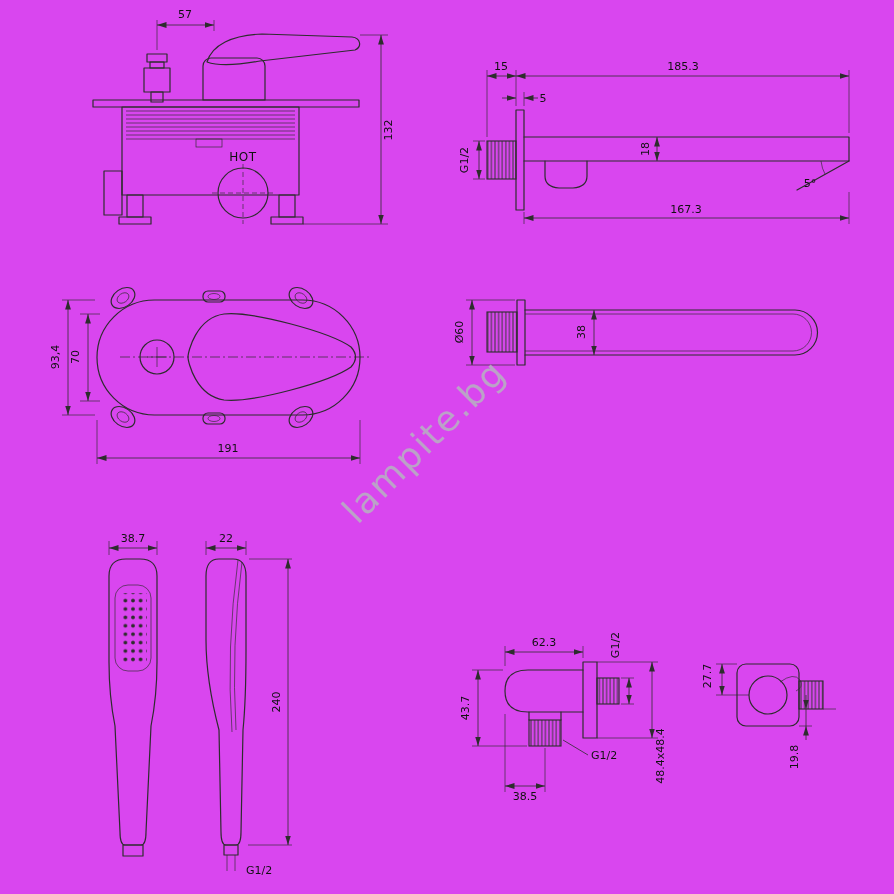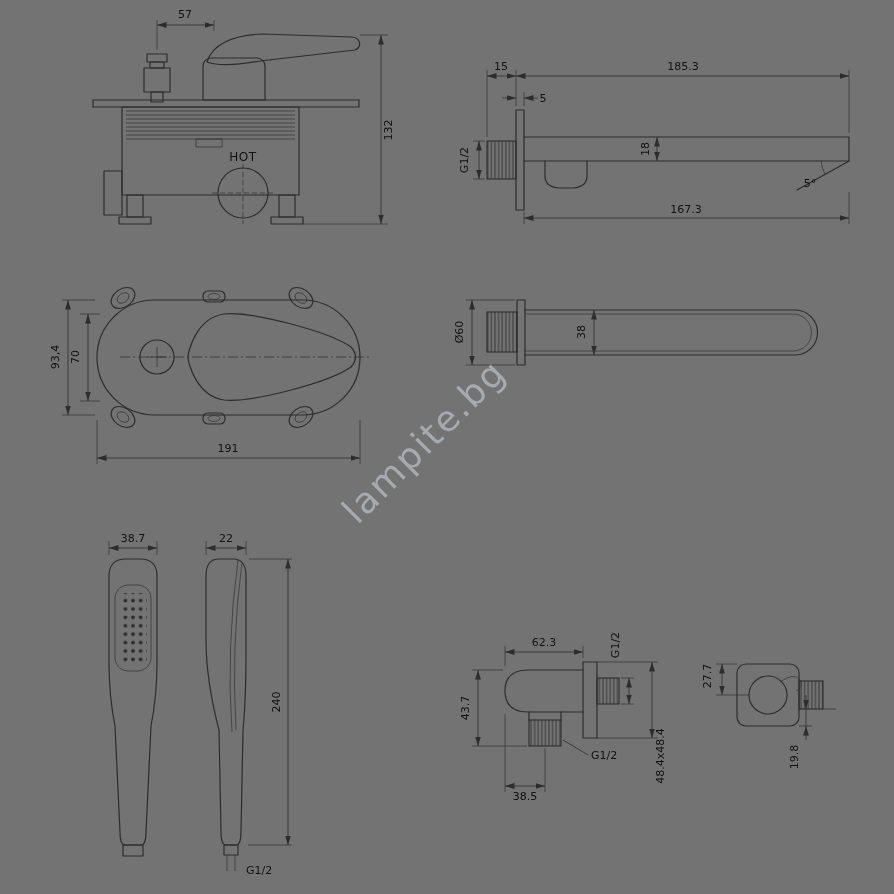--- a/index.html
+++ b/index.html
@@ -1,16 +1,16 @@
 <!DOCTYPE html>
 <html><head>
 <meta charset="utf-8">
 <style>
   html,body{margin:0;padding:0;background:#ffffff;}
-  .page{width:894px;height:894px;background:#737373;position:relative;overflow:hidden;}
+  .page{width:894px;height:894px;background:#d946ef;position:relative;overflow:hidden;}
   svg{display:block;}
   .ln{fill:none;stroke:#2d2d2d;stroke-width:1.2;stroke-linejoin:round;stroke-linecap:round;}
   .th{fill:none;stroke:#2d2d2d;stroke-width:0.65;}
   .dm{fill:none;stroke:#2d2d2d;stroke-width:0.8;}
   .cl{fill:none;stroke:#2d2d2d;stroke-width:0.7;stroke-dasharray:10 3 2 3;}
   .ds{stroke-dasharray:5 3;}
   .thr{stroke:#2d2d2d;stroke-width:1.1;fill:url(#hatch);}
   .dot{fill:url(#dots);stroke:none;}
   text{font-family:"DejaVu Sans","Liberation Sans",sans-serif;font-size:11px;fill:#111;text-anchor:middle;}
   .start{text-anchor:start;}

